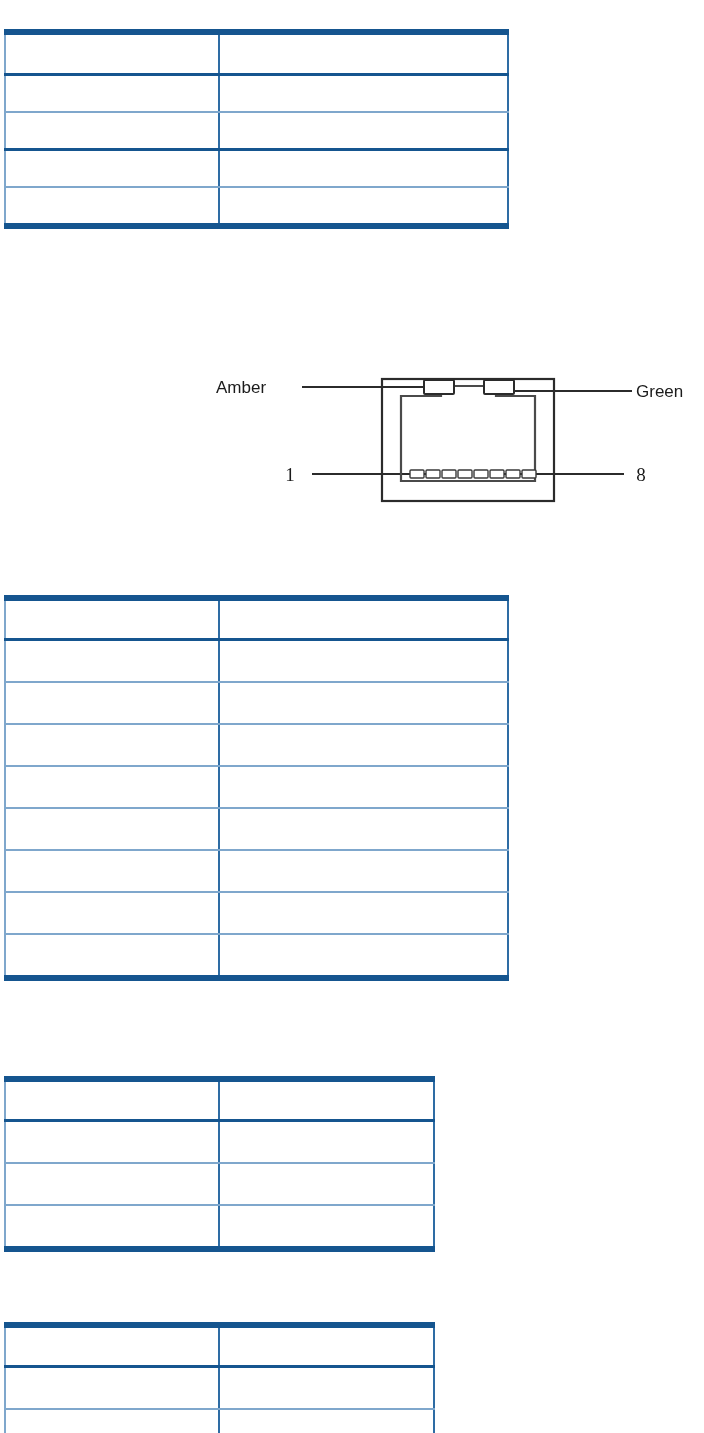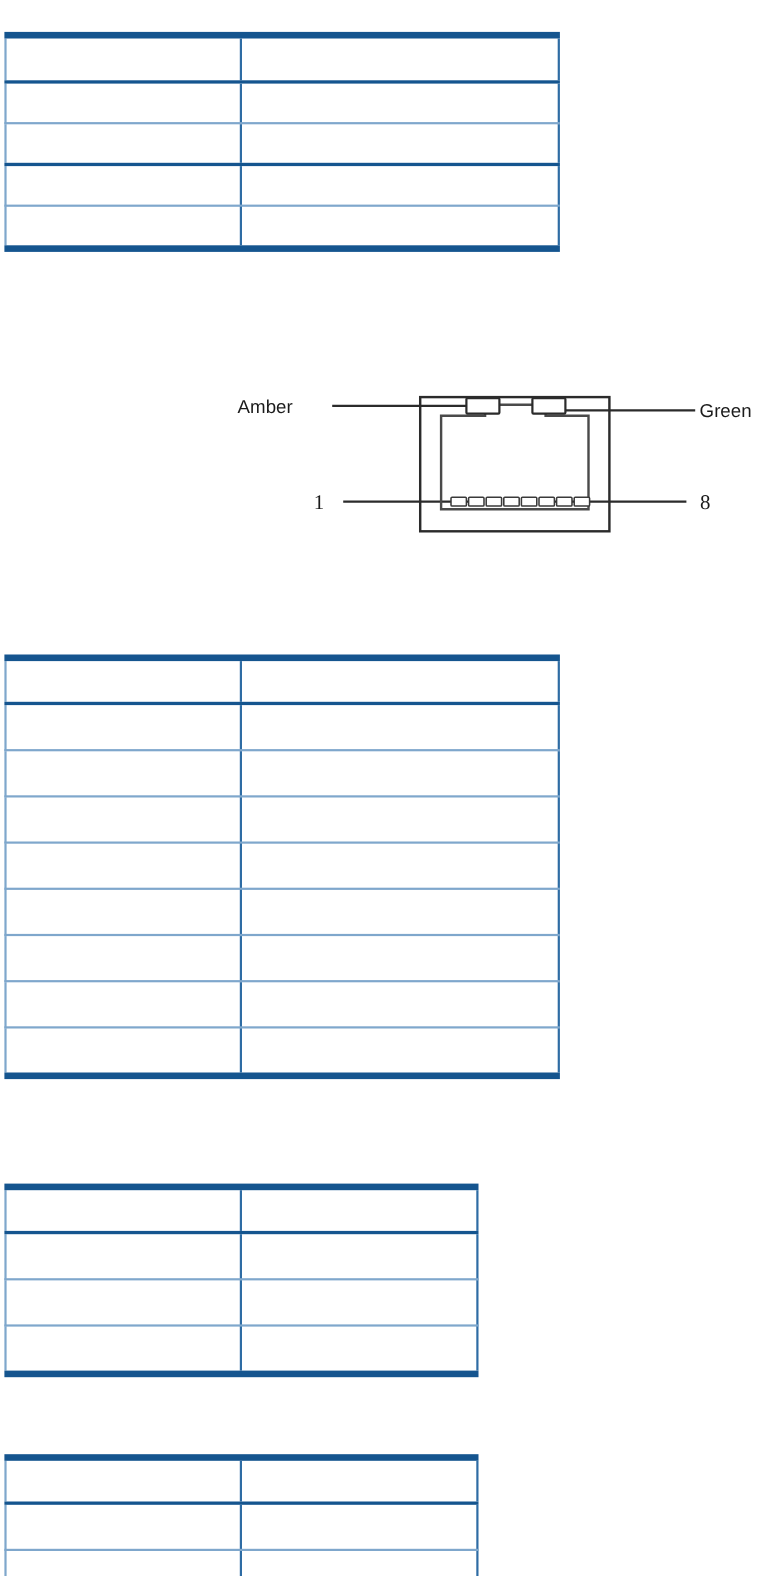--- a/index.html
+++ b/index.html
@@ -45,21 +45,21 @@
   .doc-table .cap-bottom td { border-bottom: 6px solid #15558F; }
 
   
   .doc-table td.edge-l { border-left: 2px solid #7FA7CC; }
   .doc-table td.edge-r { border-right: 2px solid #2E6CA4; }
 
   
   #rj45-diagram {
     position: absolute;
     left: 0;
-    top: 342px;
+    top: 360px;
     width: 704px;
     height: 160px;
   }
   #rj45-diagram svg { display: block; }
 
   .diag-label {
     font-family: "Liberation Sans", sans-serif;
     font-size: 17px;
     fill: #1b1b1b;
   }

